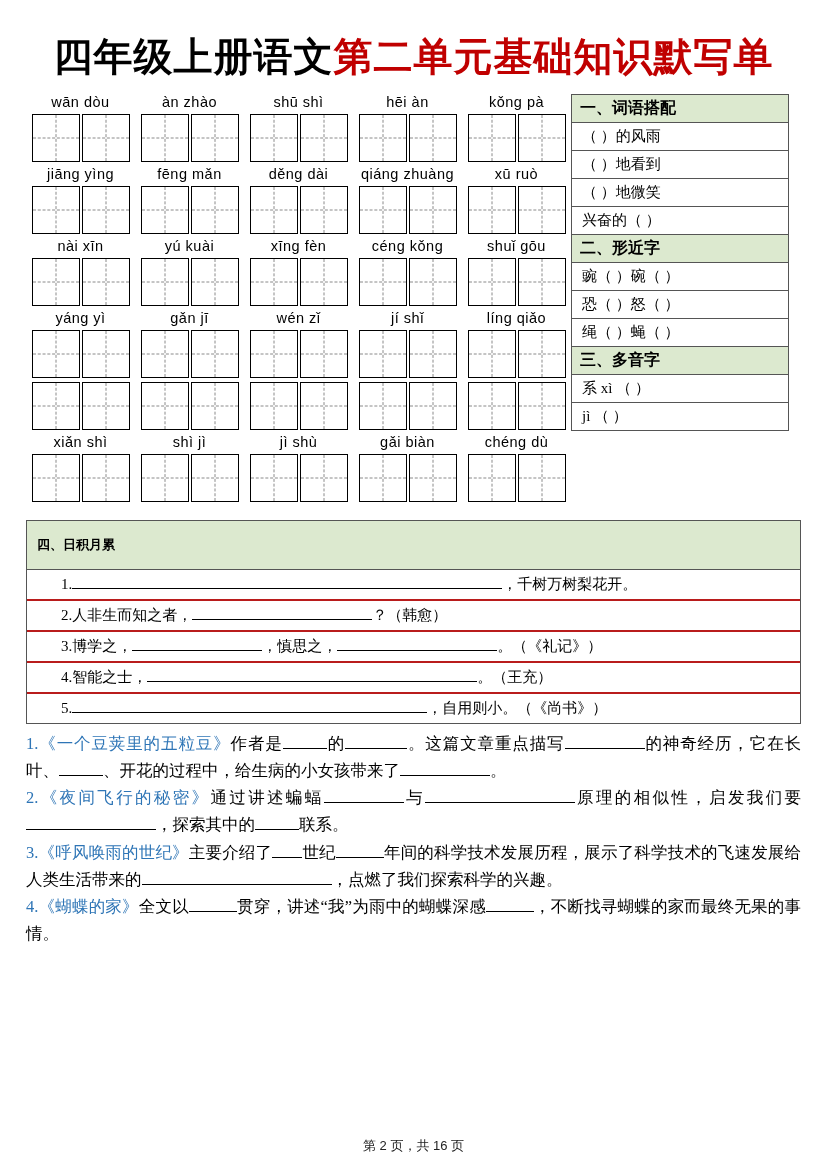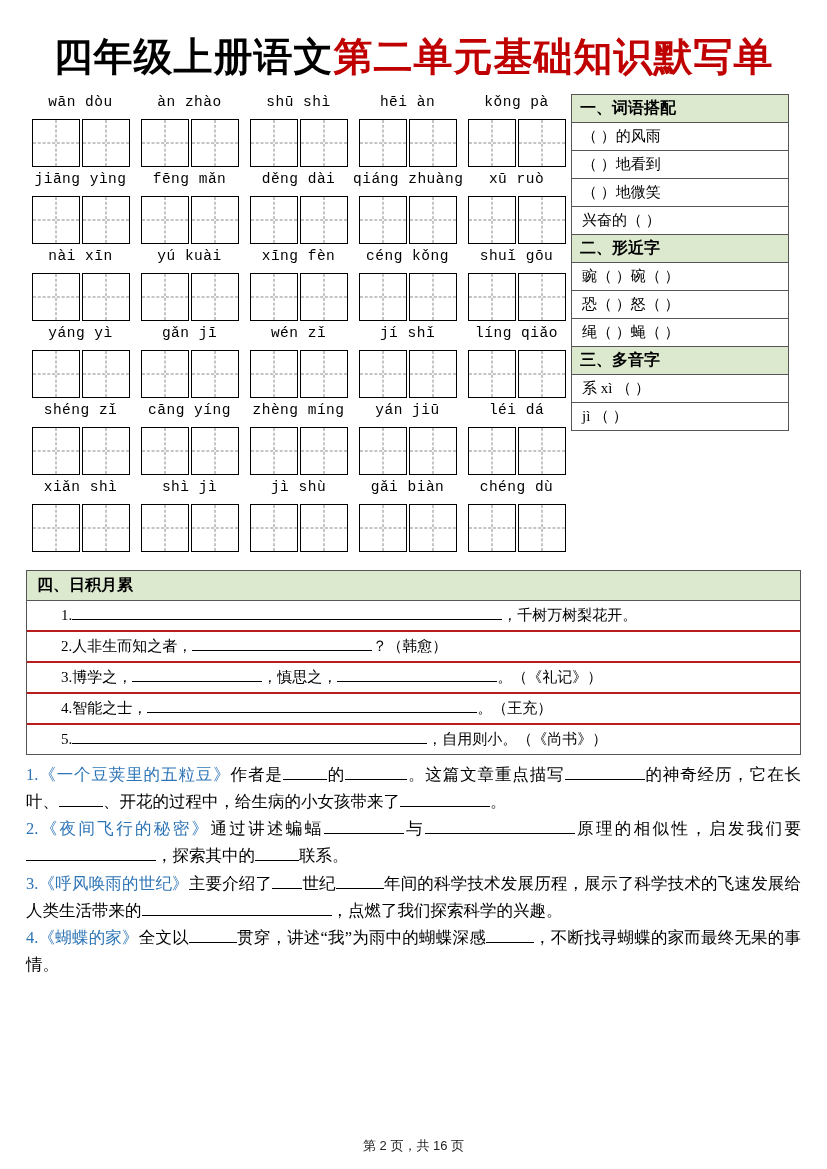--- a/index.html
+++ b/index.html
@@ -34,24 +34,24 @@
     display:flex;
     align-items:flex-start;
   }
   .left-col{width:545px;}
   .right-col{width:218px;}
 
   
   .word-row{margin-bottom:4px;}
   .pinyin-line{
     display:flex;
-    font-family:Liberation Mono, monospace;
+    font-family:Liberation Sans, sans-serif;
     font-size:14.5px;
     letter-spacing:0.5px;
-    margin-bottom:9px;
+    margin-bottom:4px;
   }
   .pinyin-cell{
     width:109px;
     text-align:center;
     white-space:nowrap;
   }
   .grid-line{display:flex;}
   .grid-pair{
     width:109px;
     display:flex;
@@ -102,21 +102,21 @@
     min-height:19px;
   }
   .sec-row:last-child{border-bottom:none;}
 
   
   .sec4{
     margin-top:14px;
     border:1px solid #555;
     box-sizing:border-box;
   }
-  .sec4 .sec-head{font-size:16px;padding:4px 10px;}
+  .sec4 .sec-head{font-size:13px;padding:15px 10px;}
   .sec4-row{
     font-size:15px;
     padding:5px 6px 5px 34px;
     border-bottom:2px solid #b91c1c;
     white-space:nowrap;
   }
   .sec4-row:last-child{border-bottom:none;}
   .blank{display:inline-block;border-bottom:1px solid #000;vertical-align:baseline;}
 
   
@@ -392,27 +392,20 @@
                   <span class="h"></span>
                 </div>
                 <div class="tz">
                   <span class="v"></span>
                   <span class="h"></span>
                 </div>
               </div>
             </div>
           </div>
           <div class="word-row">
-            <div class="pinyin-line">
-              <div class="pinyin-cell">shéng zǐ</div>
-              <div class="pinyin-cell">cāng yíng</div>
-              <div class="pinyin-cell">zhèng míng</div>
-              <div class="pinyin-cell">yán jiū</div>
-              <div class="pinyin-cell">léi dá</div>
-            </div>
             <div class="grid-line">
               <div class="grid-pair">
                 <div class="tz">
                   <span class="v"></span>
                   <span class="h"></span>
                 </div>
                 <div class="tz">
                   <span class="v"></span>
                   <span class="h"></span>
                 </div>

